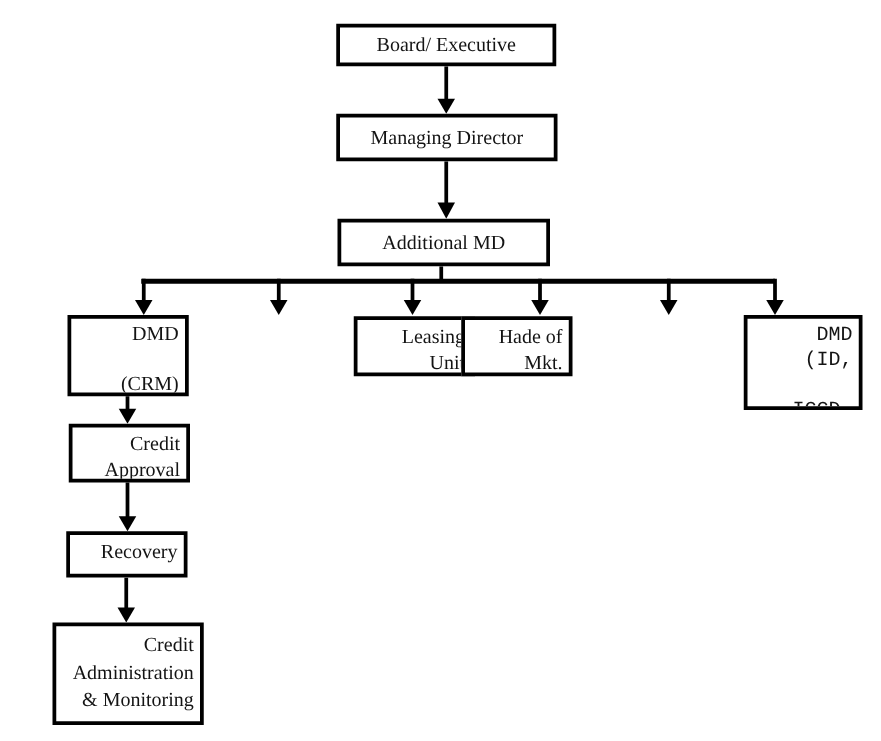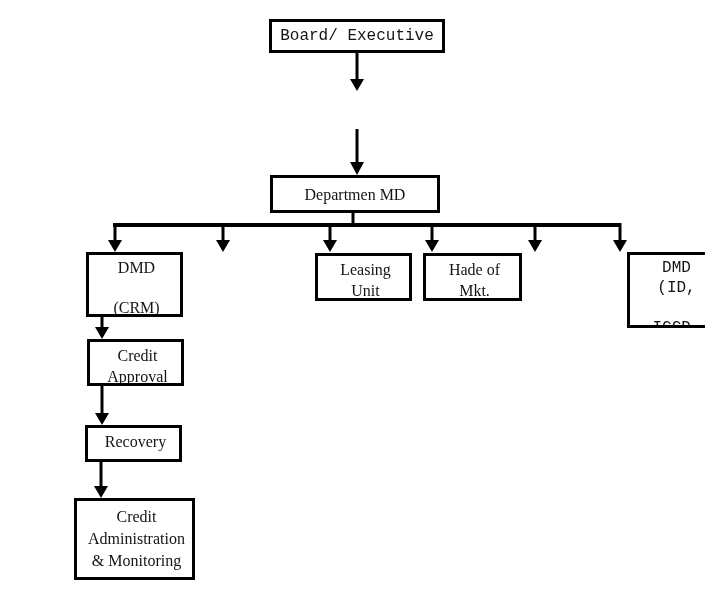--- a/index.html
+++ b/index.html
@@ -6,21 +6,21 @@
   .canvas{
     position:relative;width:705px;height:593px;background:#ffffff;
     font-family:"Liberation Serif","DejaVu Serif",serif;color:#141414;
     overflow:hidden;
   }
   .node{
     position:absolute;box-sizing:border-box;border:3px solid #000;
     background:#fff;font-size:16px;line-height:21px;white-space:pre-line;
     overflow:hidden;
   }
-  .node.left{padding:3px 5px 2px 9px;text-align:center;margin-left:32px;}
+  .node.left{padding:3px 5px 2px 9px;text-align:right;}
   .node.center{display:flex;align-items:center;justify-content:center;text-align:center;padding:2px;}
   .node.gap{line-height:20px;}
   .node.tight{line-height:20px;}
   .node.admin{line-height:22px;padding-top:5px;}
   .wires{position:absolute;left:0;top:0;pointer-events:none;}
   .wires line{stroke:#000;}
   .wires polygon{fill:#000;stroke:none;}
 </style>
 </head>
 <body>
@@ -73,34 +73,35 @@
     <g>
       <line x1="102" y1="385" x2="102" y2="414" stroke-width="3"></line>
       <polygon points="95,413 109,413 102,425"></polygon>
     </g>
     <g>
       <line x1="101" y1="462" x2="101" y2="487" stroke-width="3"></line>
       <polygon points="94,486 108,486 101,498"></polygon>
     </g>
   </svg>
 
-  <div class="node center" style="left:269px;top:19px;width:176px;height:34px;font-family:Liberation Mono, monospace;">Board/ Executive</div>
+  <div class="node center" style="left:269px;top:19px;width:176px;height:34px;">Board/ Executive</div>
 
+  <div class="node center" style="left:269px;top:91px;width:177px;height:38px;">Managing Director</div>
 
-  <div class="node center" style="left:270px;top:175px;width:170px;height:38px;">Departmen MD</div>
+  <div class="node center" style="left:270px;top:175px;width:170px;height:38px;">Additional MD</div>
 
   <div class="node left gap" style="left:54px;top:252px;width:97px;height:65px;">DMD
 
 (CRM)</div>
 
 
   <div class="node left" style="left:283px;top:253px;width:97px;height:48px;">Leasing
 Unit</div>
 
-  <div class="node left" style="left:391px;top:253px;width:99px;height:48px;">Hade of
+  <div class="node left" style="left:369px;top:253px;width:89px;height:48px;">Hade of
 Mkt.</div>
 
 
   <div class="node left gap" style="left:595px;top:252px;width:95px;height:76px;font-family:Liberation Mono, monospace;">DMD (ID,
 
 ICCD, PD,</div>
 
   <div class="node left" style="left:55px;top:339px;width:97px;height:47px;">Credit
 Approval</div>
 

